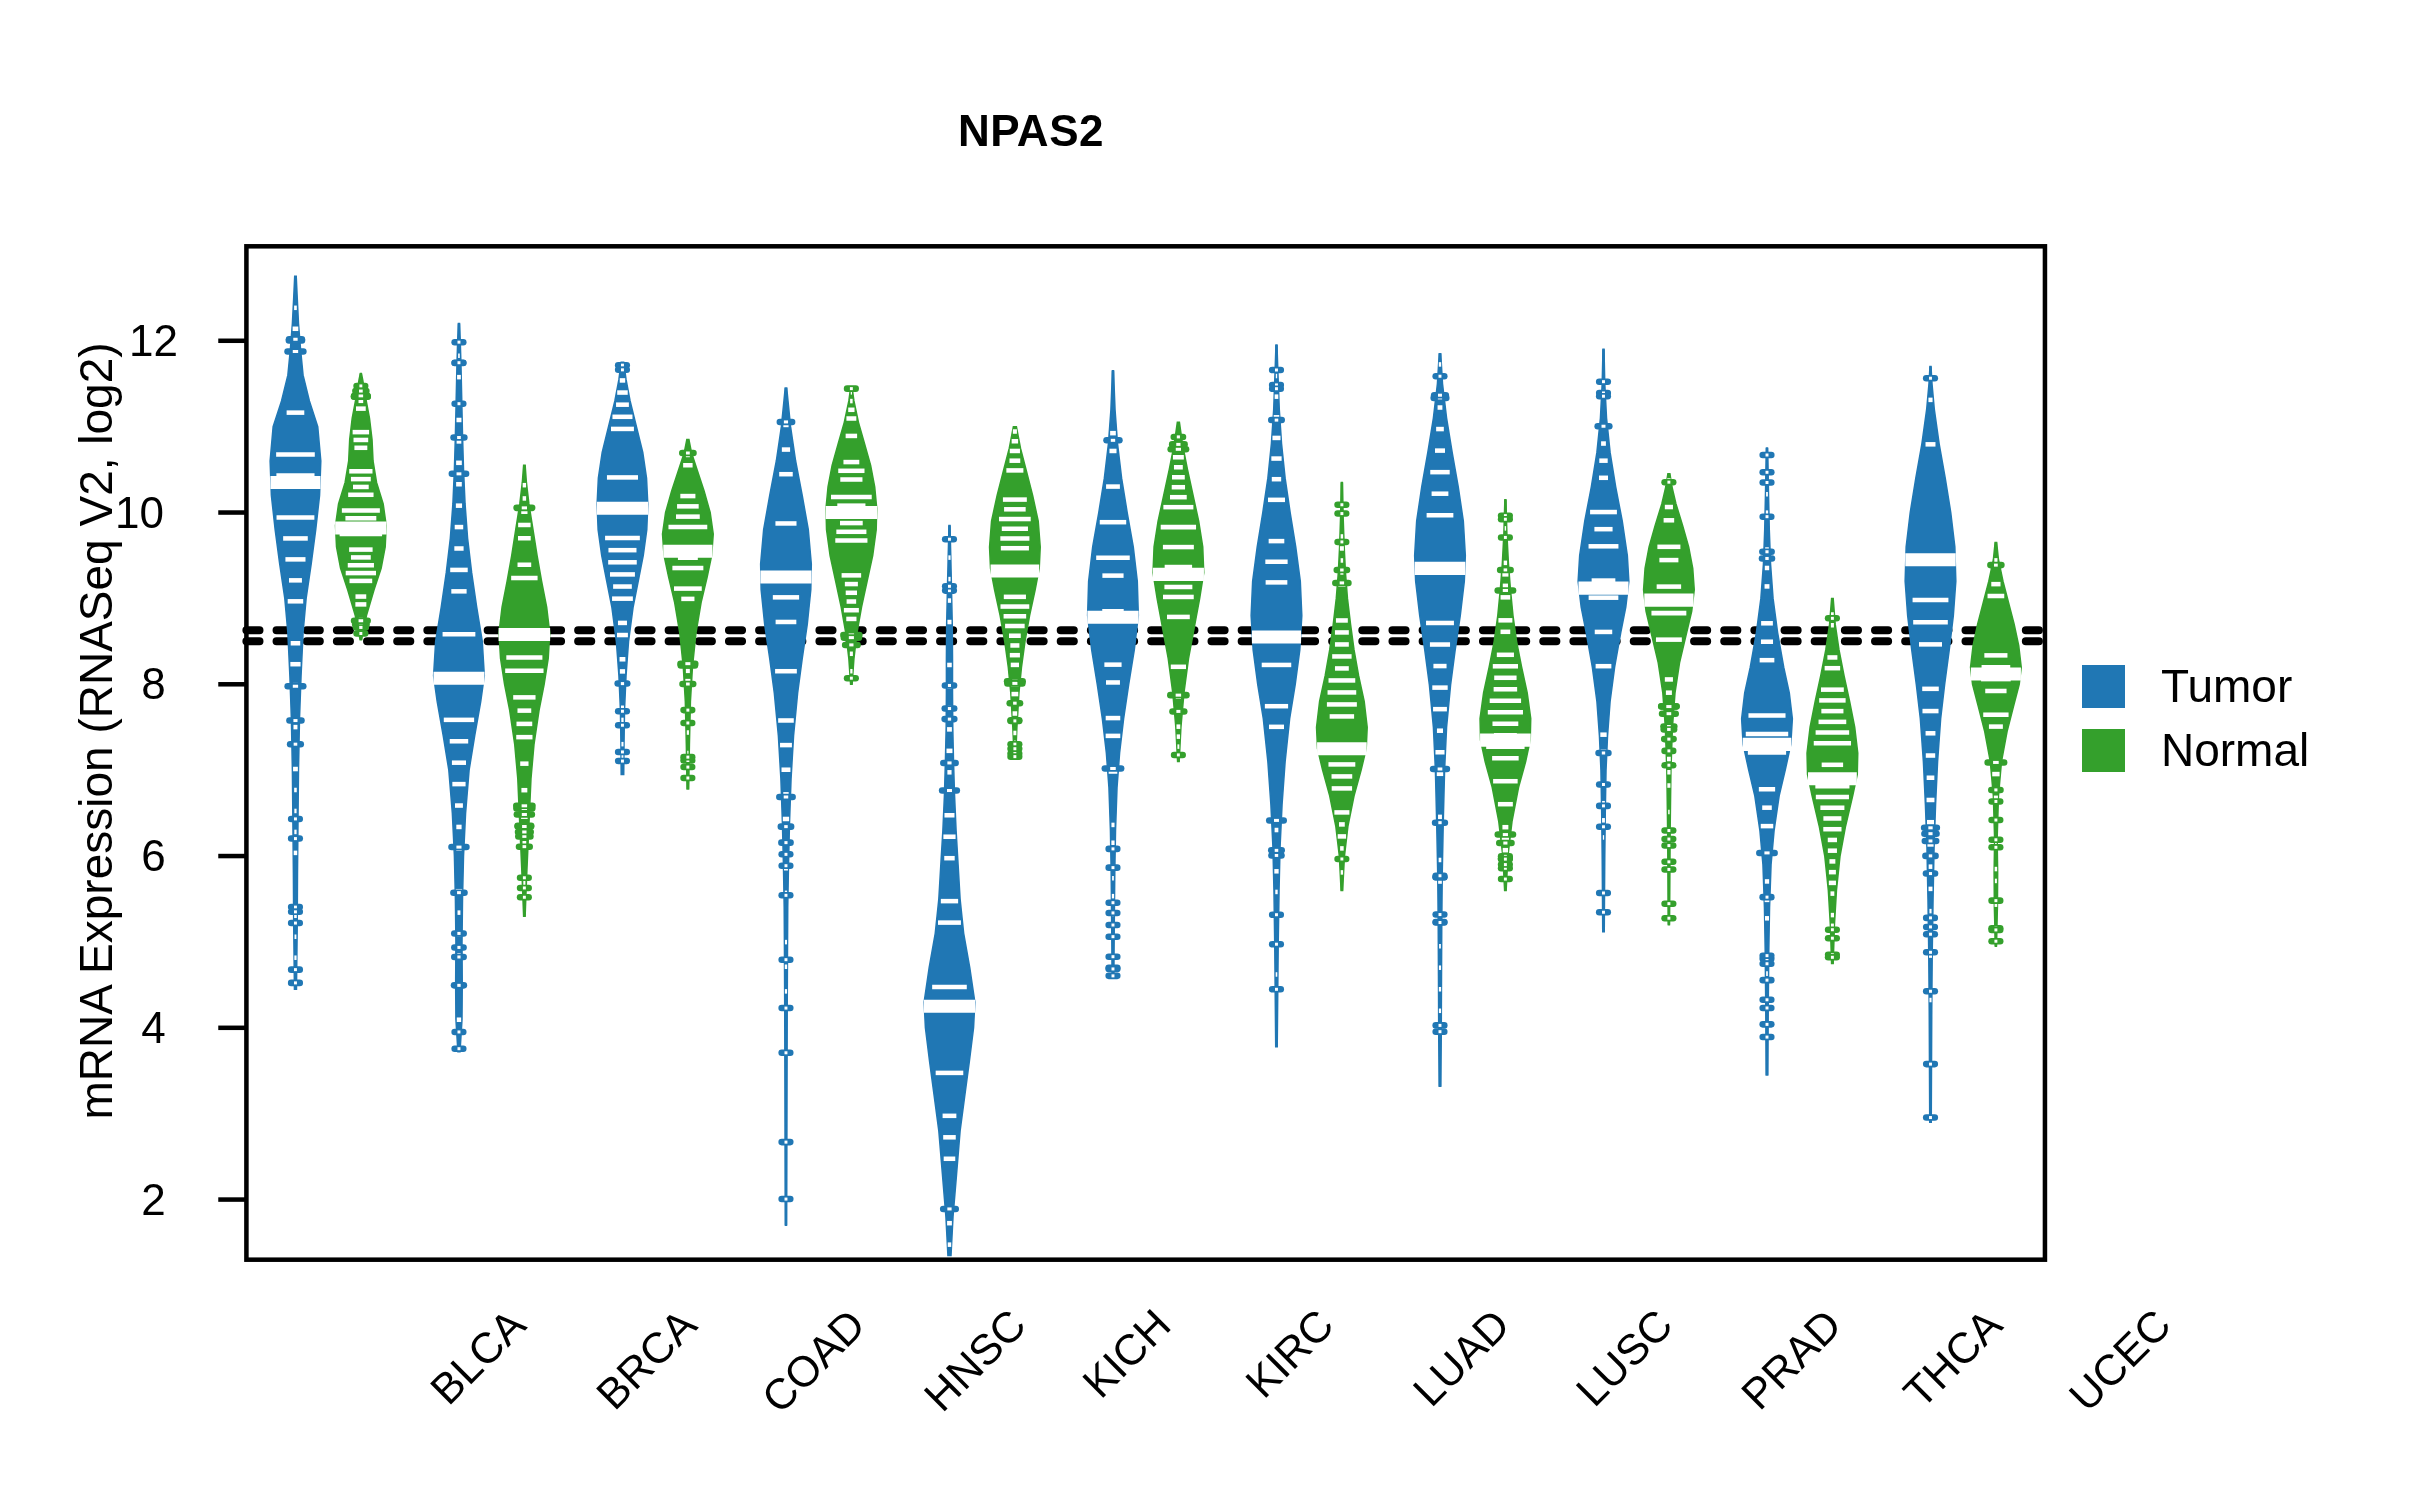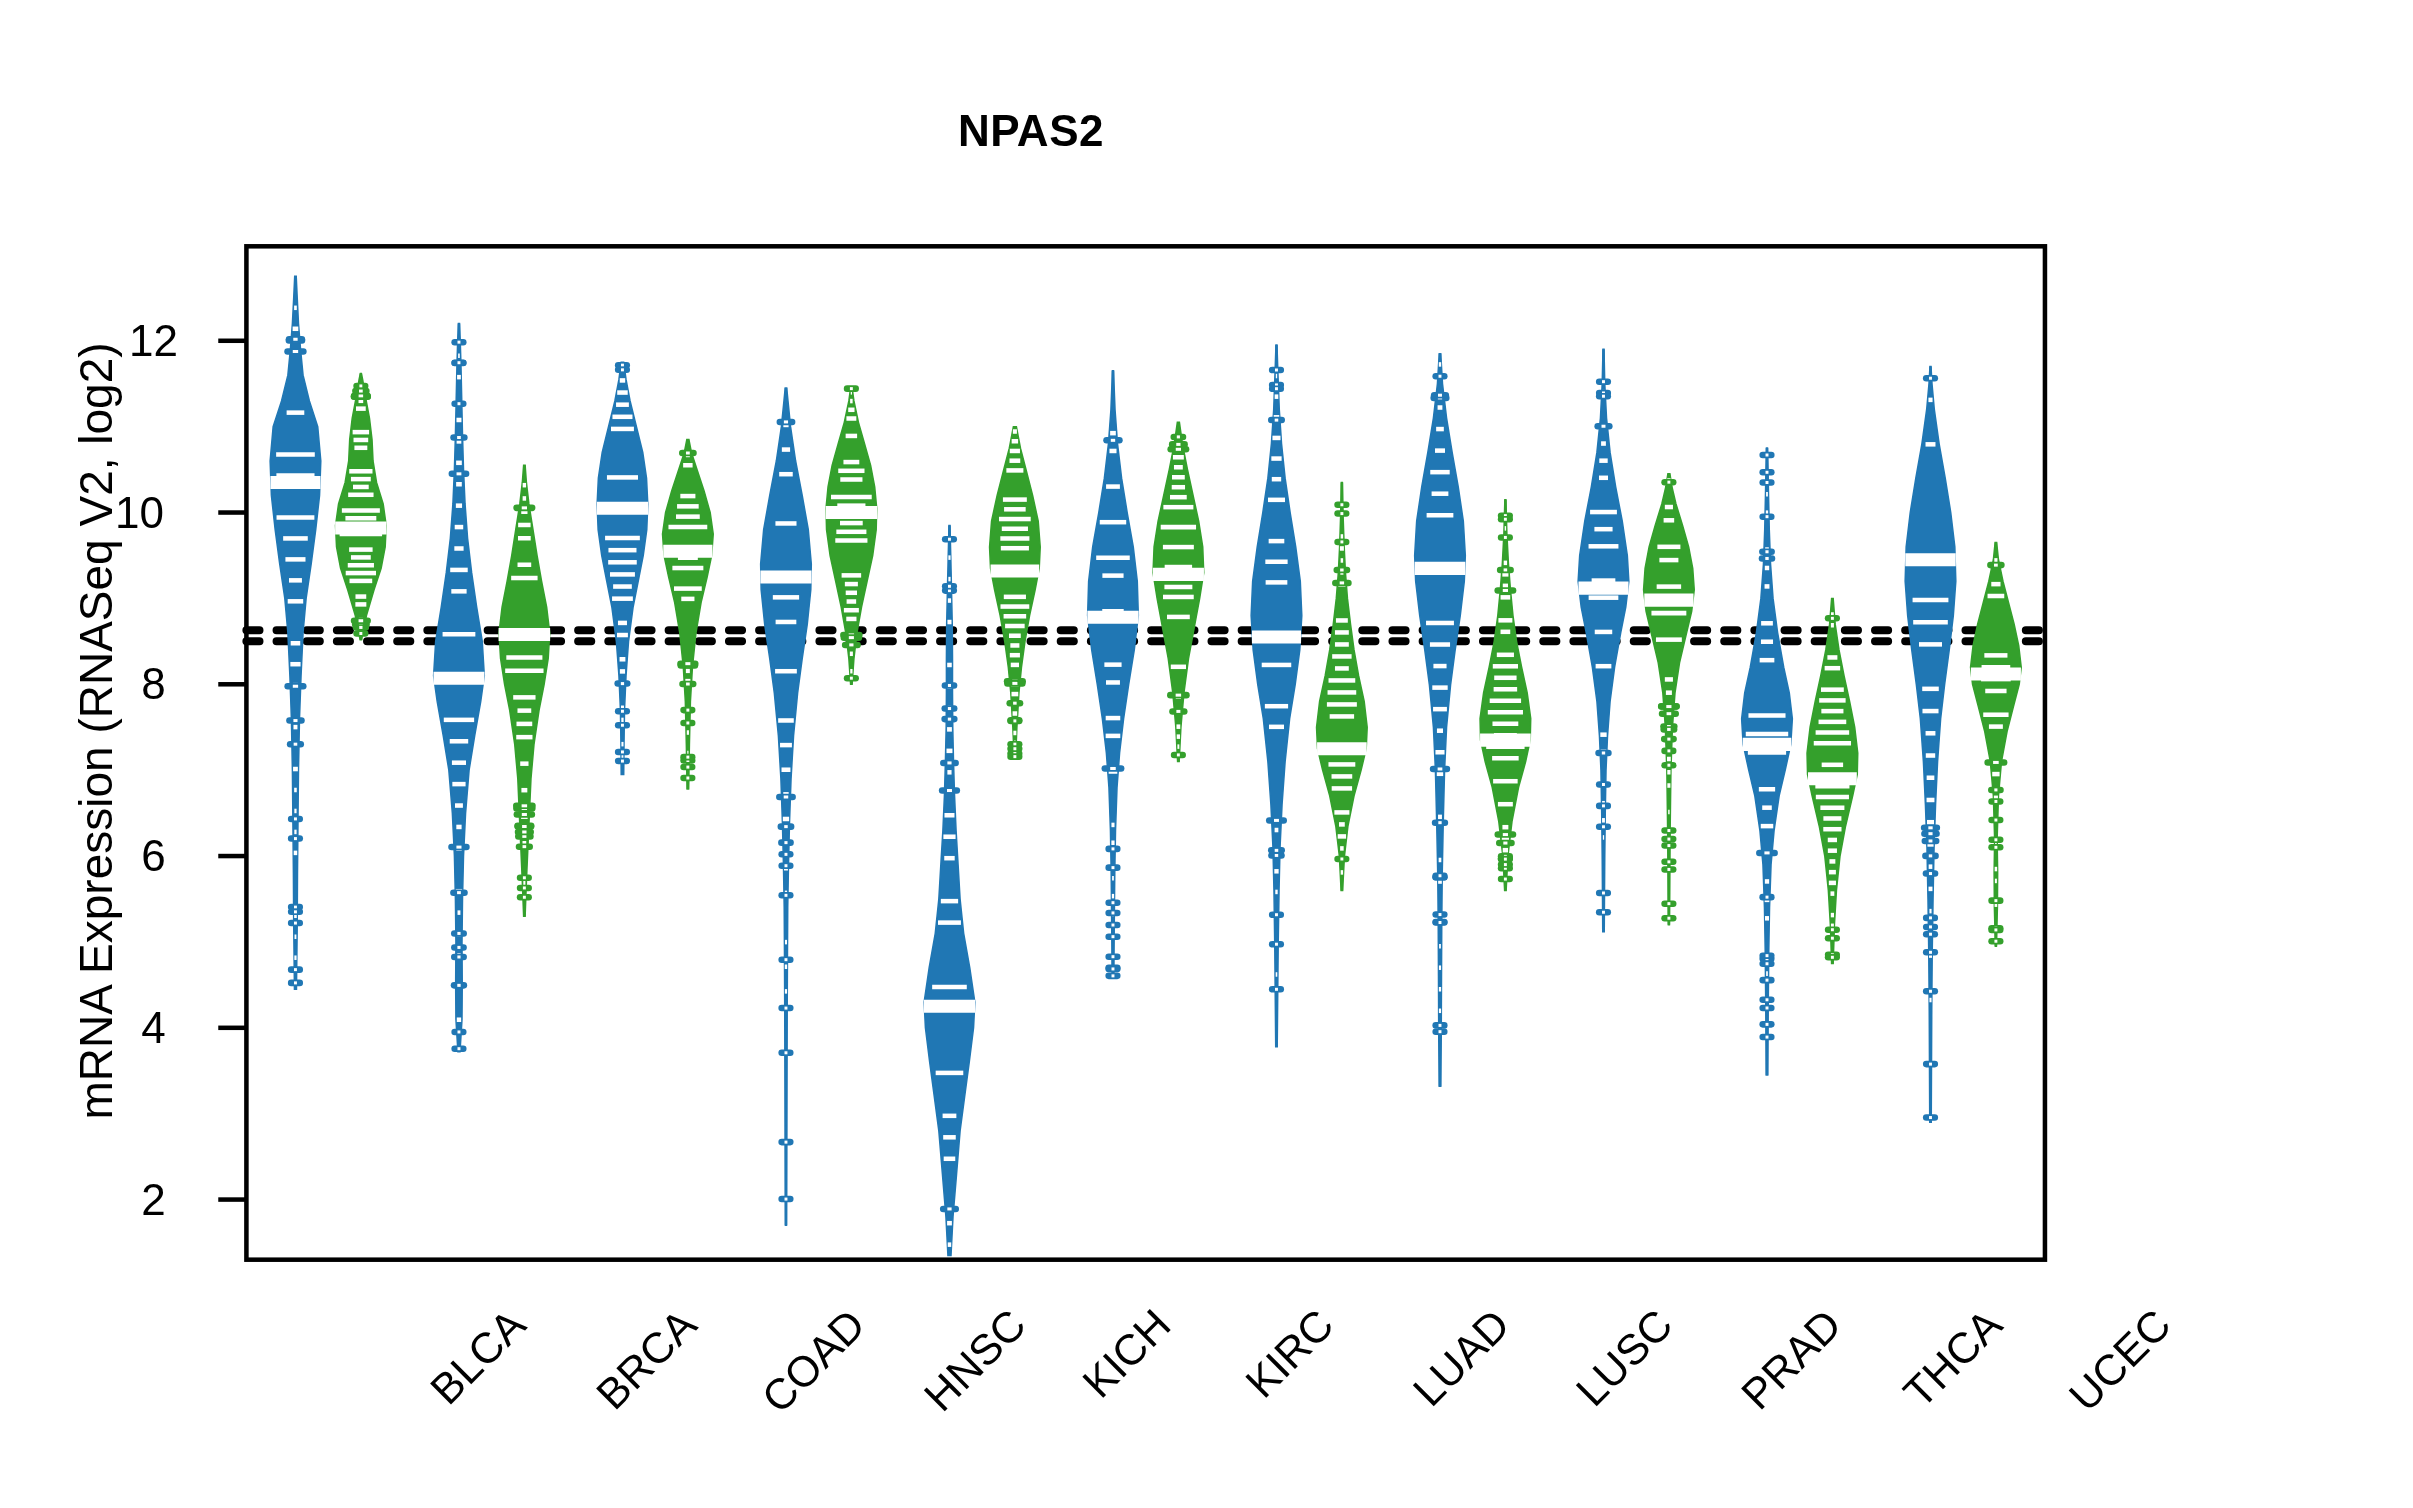--- a/index.html
+++ b/index.html
@@ -1051,20 +1051,30 @@
         <line x1="3961.847245454545" y1="1872.43789520446" x2="3978.989118181818" y2="1872.43789520446" stroke="#34A02C" stroke-width="13" stroke-linecap="round"></line>
         <line x1="3967.504063454545" y1="1872.43789520446" x2="3973.332300181818" y2="1872.43789520446" stroke="#ffffff" stroke-width="6"></line>
         <line x1="3954.00596933993" y1="1516.782751568768" x2="3986.830394296433" y2="1516.782751568768" stroke="#34A02C" stroke-width="13" stroke-linecap="round"></line>
         <line x1="3964.838029575576" y1="1516.782751568768" x2="3975.998334060787" y2="1516.782751568768" stroke="#ffffff" stroke-width="6"></line>
         <line x1="3959.4588830321404" y1="1124.2509233532692" x2="3981.3774806042225" y2="1124.2509233532692" stroke="#34A02C" stroke-width="13" stroke-linecap="round"></line>
         <line x1="3966.6920202309275" y1="1124.2509233532692" x2="3974.1443434054354" y2="1124.2509233532692" stroke="#ffffff" stroke-width="6"></line>
         <line x1="3920.6381834181816" y1="1340.8203389830508" x2="4020.1981802181813" y2="1340.8203389830508" stroke="#ffffff" stroke-width="26"></line>
       </g>
     </svg>
 
+  <div id="legend">
+      <div class="legrow">
+        <span class="legswatch" style="background: rgb(32, 119, 180);"></span>
+        <span class="leglabel">Tumor</span>
+      </div>
+      <div class="legrow">
+        <span class="legswatch" style="background: rgb(52, 160, 44);"></span>
+        <span class="leglabel">Normal</span>
+      </div>
+    </div>
 
 <div class="ytick-lab" style="left: 98px; top: 1175px;">2</div>
     <div class="ytick-lab" style="left: 98px; top: 1003px;">4</div>
     <div class="ytick-lab" style="left: 98px; top: 831px;">6</div>
     <div class="ytick-lab" style="left: 98px; top: 659px;">8</div>
     <div class="ytick-lab" style="left: 84px; top: 488px;">10</div>
     <div class="ytick-lab" style="left: 98px; top: 316px;">12</div>
     <div class="xtick-lab" style="left: 388px; top: 1300px;">BLCA</div>
     <div class="xtick-lab" style="left: 552px; top: 1300px;">BRCA</div>
     <div class="xtick-lab" style="left: 716px; top: 1300px;">COAD</div>

